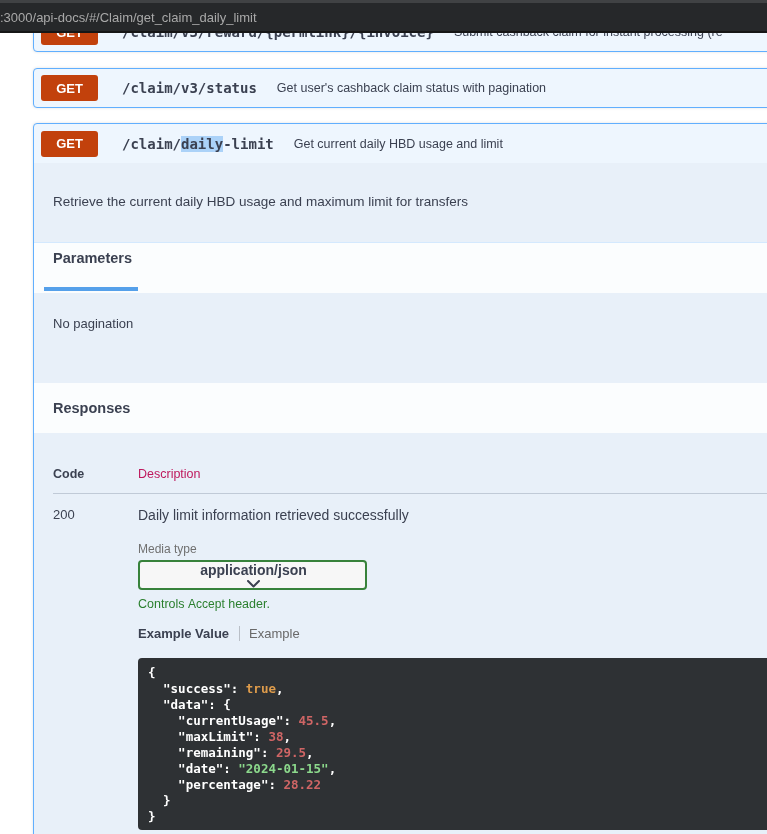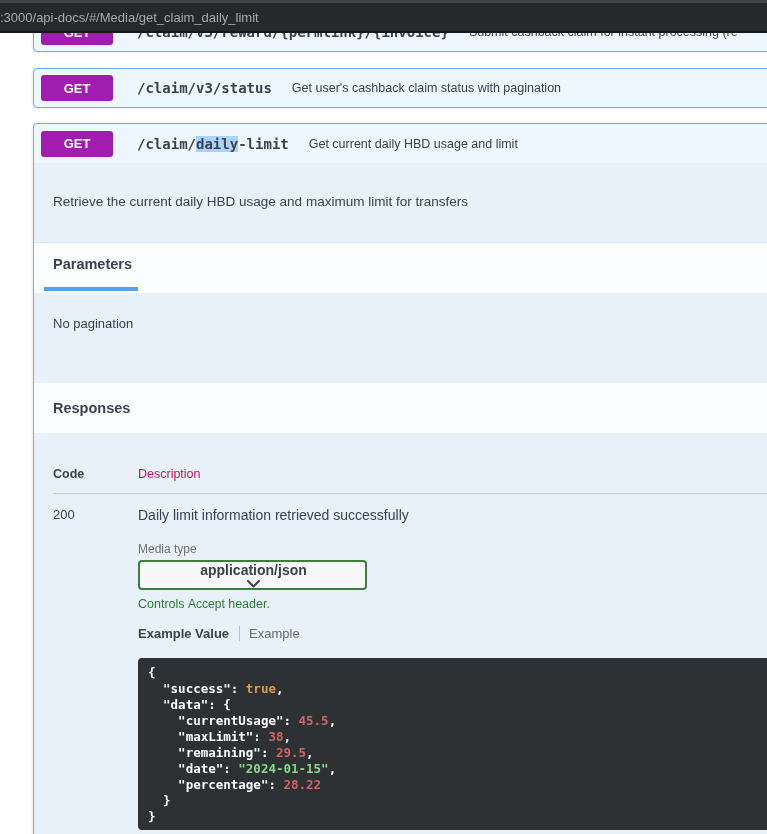--- a/index.html
+++ b/index.html
@@ -24,40 +24,40 @@
     position:absolute; left:33px; width:850px;
     border:1px solid #61affe; border-radius:4px;
     background:#eef6fe; box-shadow:0 0 3px rgba(0,0,0,.12);
   }
   #op1 { top:12px; height:40px; }
   #op2 { top:68px; height:40px; }
   #op3 { top:123px; height:780px; }
 
   .summary { height:38px; display:flex; align-items:center; padding-left:7px; cursor:pointer; }
   .method-badge {
-    width:72px; height:26px; background:#a21caf; border-radius:3px;
+    width:57px; height:26px; background:#c2410c; border-radius:3px;
     color:#fff; font-weight:bold; font-size:13px;
     display:flex; align-items:center; justify-content:center; flex:none;
   }
   .path {
     margin-left:24px; font-family:"DejaVu Sans Mono", monospace;
     font-weight:bold; font-size:14px; color:#3b4151; white-space:nowrap; flex:none;
   }
   .path .hl { background:#abd2f8; }
   .summary-desc {
     margin-left:20px; font-size:12.5px; color:#3b4151; white-space:nowrap;
   }
 
   
   .desc-wrapper { height:79px; padding:31px 19px 0 19px; font-size:13.5px; color:#3b4151; background:#e8f0f9; }
   .tab-header {
     height:51px; background:#fbfdfe; position:relative;
     border-top:1px solid rgba(97,175,254,.25);
   }
-  .tab-header .tab-title { position:absolute; left:19px; top:13px; font-size:14.5px; font-weight:bold; color:#3b4151; cursor:pointer; }
+  .tab-header .tab-title { position:absolute; left:19px; top:7px; font-size:14.5px; font-weight:bold; color:#3b4151; cursor:pointer; }
   .tab-header .tab-underline { position:absolute; left:10px; bottom:2px; width:94px; height:4px; background:#55a0ea; }
   .params-body { height:90px; background:#e8f0f9; padding:23px 19px; font-size:13px; color:#3b4151; }
   .resp-header {
     height:50px; background:#fbfdfe; display:flex; align-items:center; padding-left:19px;
     font-size:14.5px; font-weight:bold; color:#3b4151;
   }
   .resp-body { background:#e8f0f9; padding:34px 19px 12px 19px; min-height:400px; }
 
   .thead { display:flex; padding-bottom:12px; border-bottom:1px solid rgba(89,105,129,.28); }
   .thead .col-code  { width:85px; font-size:12.5px; font-weight:bold; color:#3b4151; }
@@ -94,21 +94,21 @@
   .code-block div { white-space:pre; }
   .tok-p    { color:#ffffff; }
   .tok-bool { color:#dd9b4b; }
   .tok-num  { color:#cf6565; }
   .tok-str  { color:#8cd98c; }
 </style>
 </head>
 <body>
 
 <div class="topbar">
-  <span class="url">:3000/api-docs/#/Media/get_claim_daily_limit</span>
+  <span class="url">:3000/api-docs/#/Claim/get_claim_daily_limit</span>
 </div>
 
 <div class="opblock" id="op1">
   <div class="summary">
     <span class="method-badge">GET</span>
     <span class="path">/claim/v3/reward/{permlink}/{invoice}</span>
     <span class="summary-desc">Submit cashback claim for instant processing (re</span>
   </div>
 </div>
 

